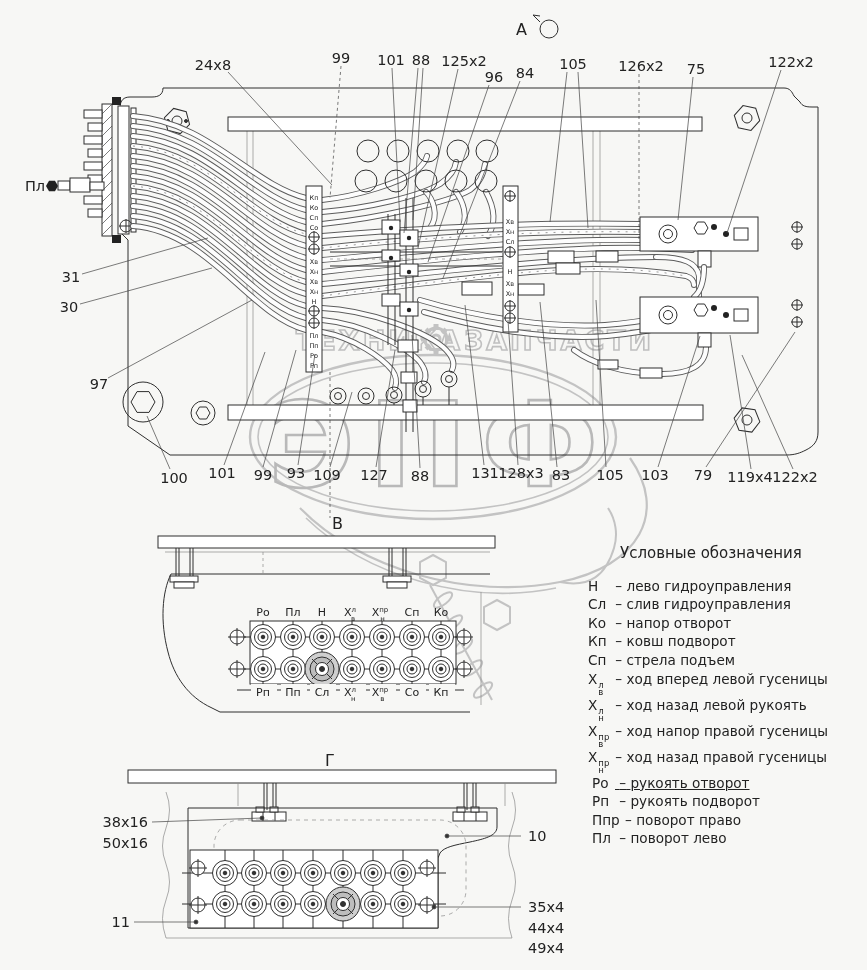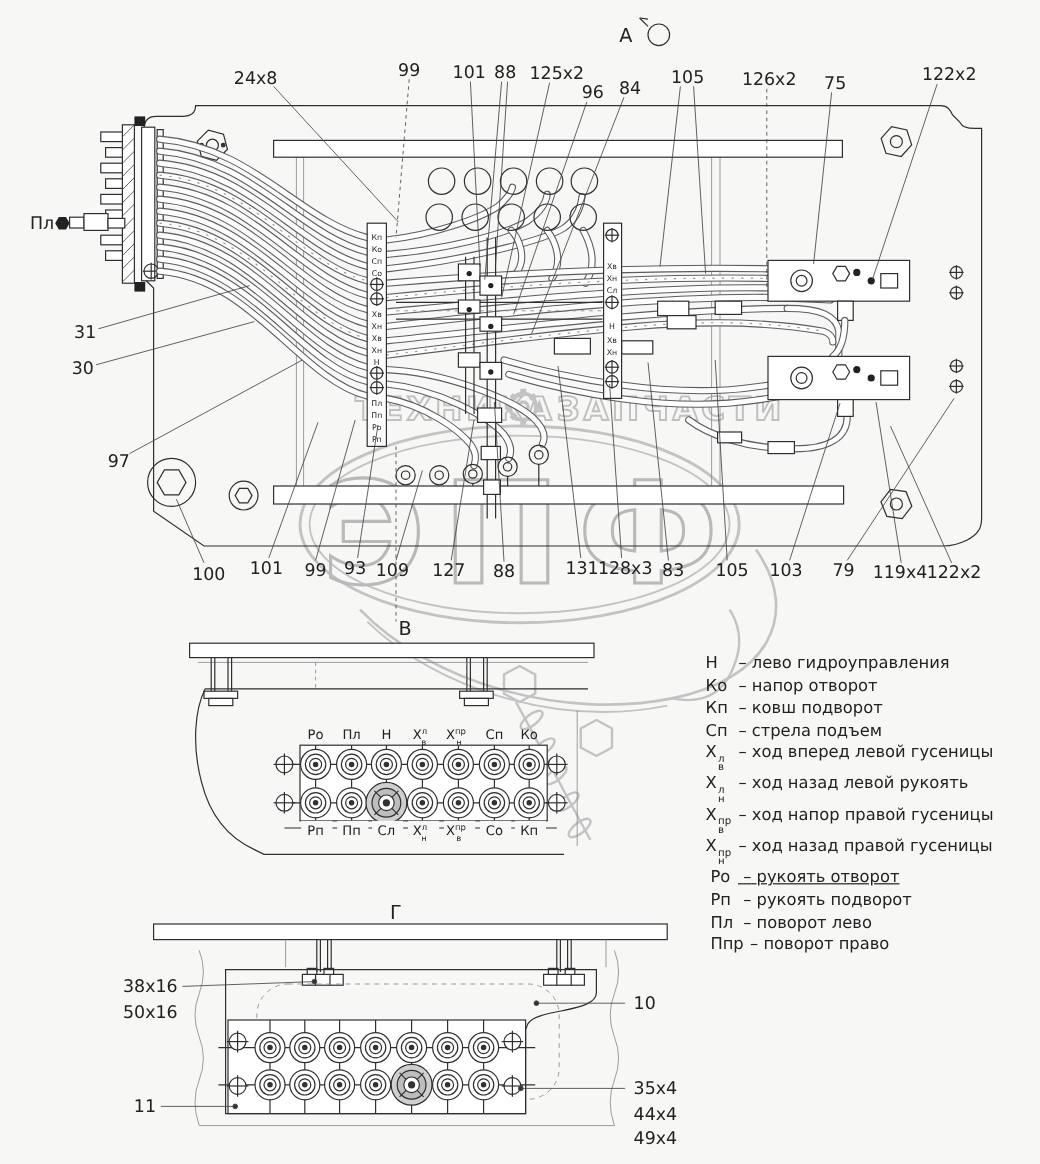--- a/index.html
+++ b/index.html
@@ -720,24 +720,29 @@
     <text class="lbl" x="148" y="848" text-anchor="end">50x16</text>
     <text class="lbl" x="528" y="841">10</text>
     <text class="lbl" x="130" y="927" text-anchor="end">11</text>
     <text class="lbl" x="528" y="912">35x4</text>
     <text class="lbl" x="528" y="933">44x4</text>
     <text class="lbl" x="528" y="953">49x4</text>
   </g>
 </svg>
 
 <div id="legend">
+  <div class="lg-title">Условные обозначения</div>
   <div class="lg-line"><span class="lg-abbr"><span>Н</span><span class="ss">
             <span></span>
             <span></span>
           </span></span> <span>–</span> <span>лево гидроуправления</span></div>
+  <div class="lg-line"><span class="lg-abbr"><span>Сл</span><span class="ss">
+            <span></span>
+            <span></span>
+          </span></span> <span>–</span> <span>слив гидроуправления</span></div>
   <div class="lg-line"><span class="lg-abbr"><span>Ко</span><span class="ss">
             <span></span>
             <span></span>
           </span></span> <span>–</span> <span>напор отворот</span></div>
   <div class="lg-line"><span class="lg-abbr"><span>Кп</span><span class="ss">
             <span></span>
             <span></span>
           </span></span> <span>–</span> <span>ковш подворот</span></div>
   <div class="lg-line"><span class="lg-abbr"><span>Сп</span><span class="ss">
             <span></span>
@@ -760,22 +765,22 @@
             <span>н</span>
           </span></span> <span>–</span> <span>ход назад правой гусеницы</span></div>
   <div class="lg-line" style="padding-left:4px;text-decoration:underline;"><span class="lg-abbr"><span>Ро</span><span class="ss">
             <span></span>
             <span></span>
           </span></span> <span>–</span> <span>рукоять отворот</span></div>
   <div class="lg-line" style="padding-left:4px;"><span class="lg-abbr"><span>Рп</span><span class="ss">
             <span></span>
             <span></span>
           </span></span> <span>–</span> <span>рукоять подворот</span></div>
+  <div class="lg-line" style="padding-left:4px;"><span class="lg-abbr"><span>Ппр</span><span class="ss">
+            <span></span>
+            <span></span>
+          </span></span> <span>–</span> <span>поворот право</span></div>
   <div class="lg-line" style="padding-left:4px;"><span class="lg-abbr"><span>Пл</span><span class="ss">
             <span></span>
             <span></span>
           </span></span> <span>–</span> <span>поворот лево</span></div>
-  <div class="lg-line" style="padding-left:4px;"><span class="lg-abbr"><span>Ппр</span><span class="ss">
-            <span></span>
-            <span></span>
-          </span></span> <span>–</span> <span>поворот право</span></div>
 </div>
 </div>
 
 </body></html>

